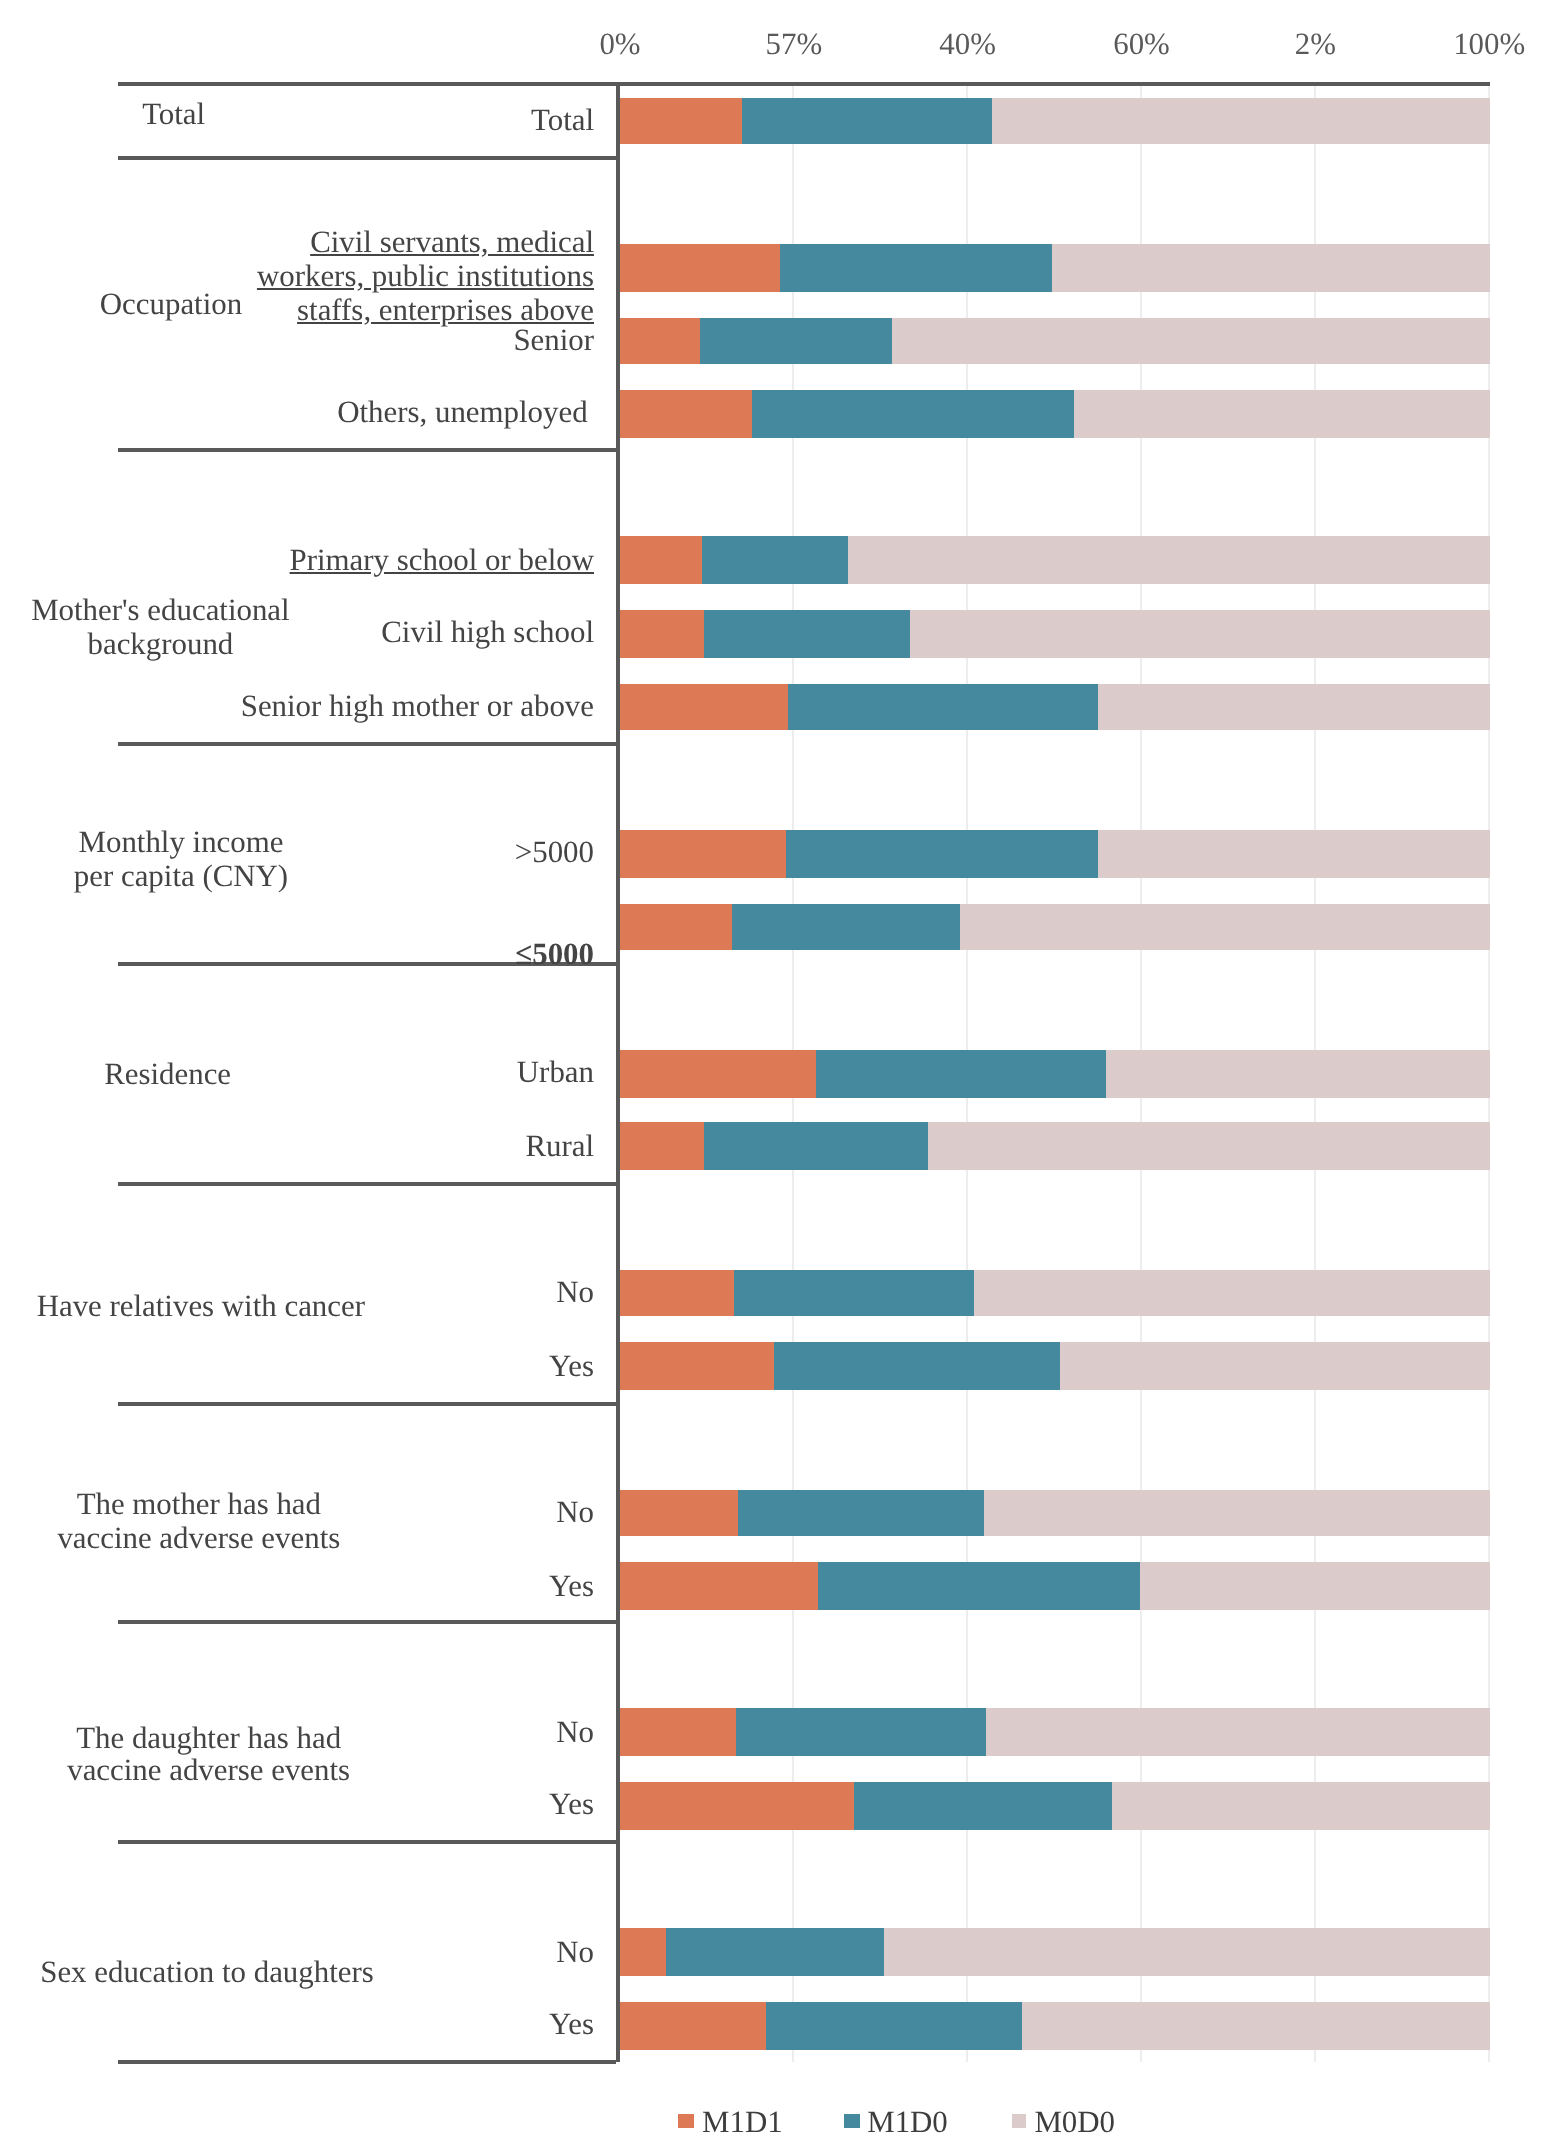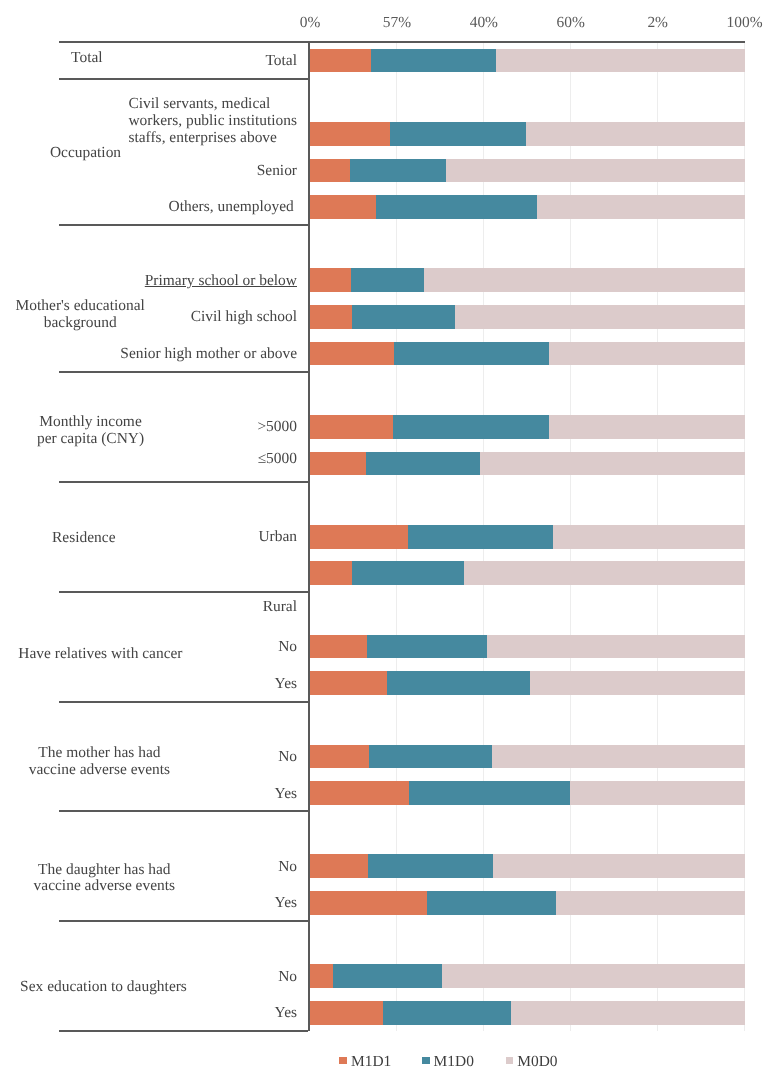--- a/index.html
+++ b/index.html
@@ -104,21 +104,21 @@
   <div class="axlabel" style="left:270.00px;top:14.4px;width:80px">0%</div>
   <div class="axlabel" style="left:356.92px;top:14.4px;width:80px">57%</div>
   <div class="axlabel" style="left:443.84px;top:14.4px;width:80px">40%</div>
   <div class="axlabel" style="left:530.76px;top:14.4px;width:80px">60%</div>
   <div class="axlabel" style="left:617.68px;top:14.4px;width:80px">2%</div>
   <div class="axlabel" style="left:704.60px;top:14.4px;width:80px">100%</div>
 
   <div class="catR" style="right:474.00px;top:52.91px;">
     <div>Total</div>
   </div>
-  <div class="catR" style="right:474.00px;top:96px; text-align:left;width:max-content;">
+  <div class="catR" style="right:474.00px;top:114px; text-align:right;width:max-content;text-decoration:underline;">
     <div>Civil servants, medical</div>
     <div>workers, public institutions</div>
     <div>staffs, enterprises above</div>
   </div>
   <div class="catR" style="right:474.00px;top:162.81px;">
     <div>Senior</div>
   </div>
   <div class="catR" style="right:477.20px;top:199.44px;">
     <div>Others, unemployed</div>
   </div>
@@ -127,27 +127,27 @@
   </div>
   <div class="catR" style="right:474.00px;top:309.33px;">
     <div>Civil high school</div>
   </div>
   <div class="catR" style="right:474.00px;top:345.96px;">
     <div>Senior high mother or above</div>
   </div>
   <div class="catR" style="right:474.00px;top:419.22px;">
     <div>&gt;5000</div>
   </div>
-  <div class="catR" style="right:474.00px;top:451px;">
+  <div class="catR" style="right:474.00px;top:470px;font-weight:bold;">
     <div>≤5000</div>
   </div>
   <div class="catR" style="right:474.00px;top:529.11px;">
     <div>Urban</div>
   </div>
-  <div class="catR" style="right:474.00px;top:565.74px;margin-top:33px;">
+  <div class="catR" style="right:474.00px;top:565.74px;">
     <div>Rural</div>
   </div>
   <div class="catR" style="right:474.00px;top:639.00px;">
     <div>No</div>
   </div>
   <div class="catR" style="right:474.00px;top:675.63px;">
     <div>Yes</div>
   </div>
   <div class="catR" style="right:474.00px;top:748.89px;">
     <div>No</div>

